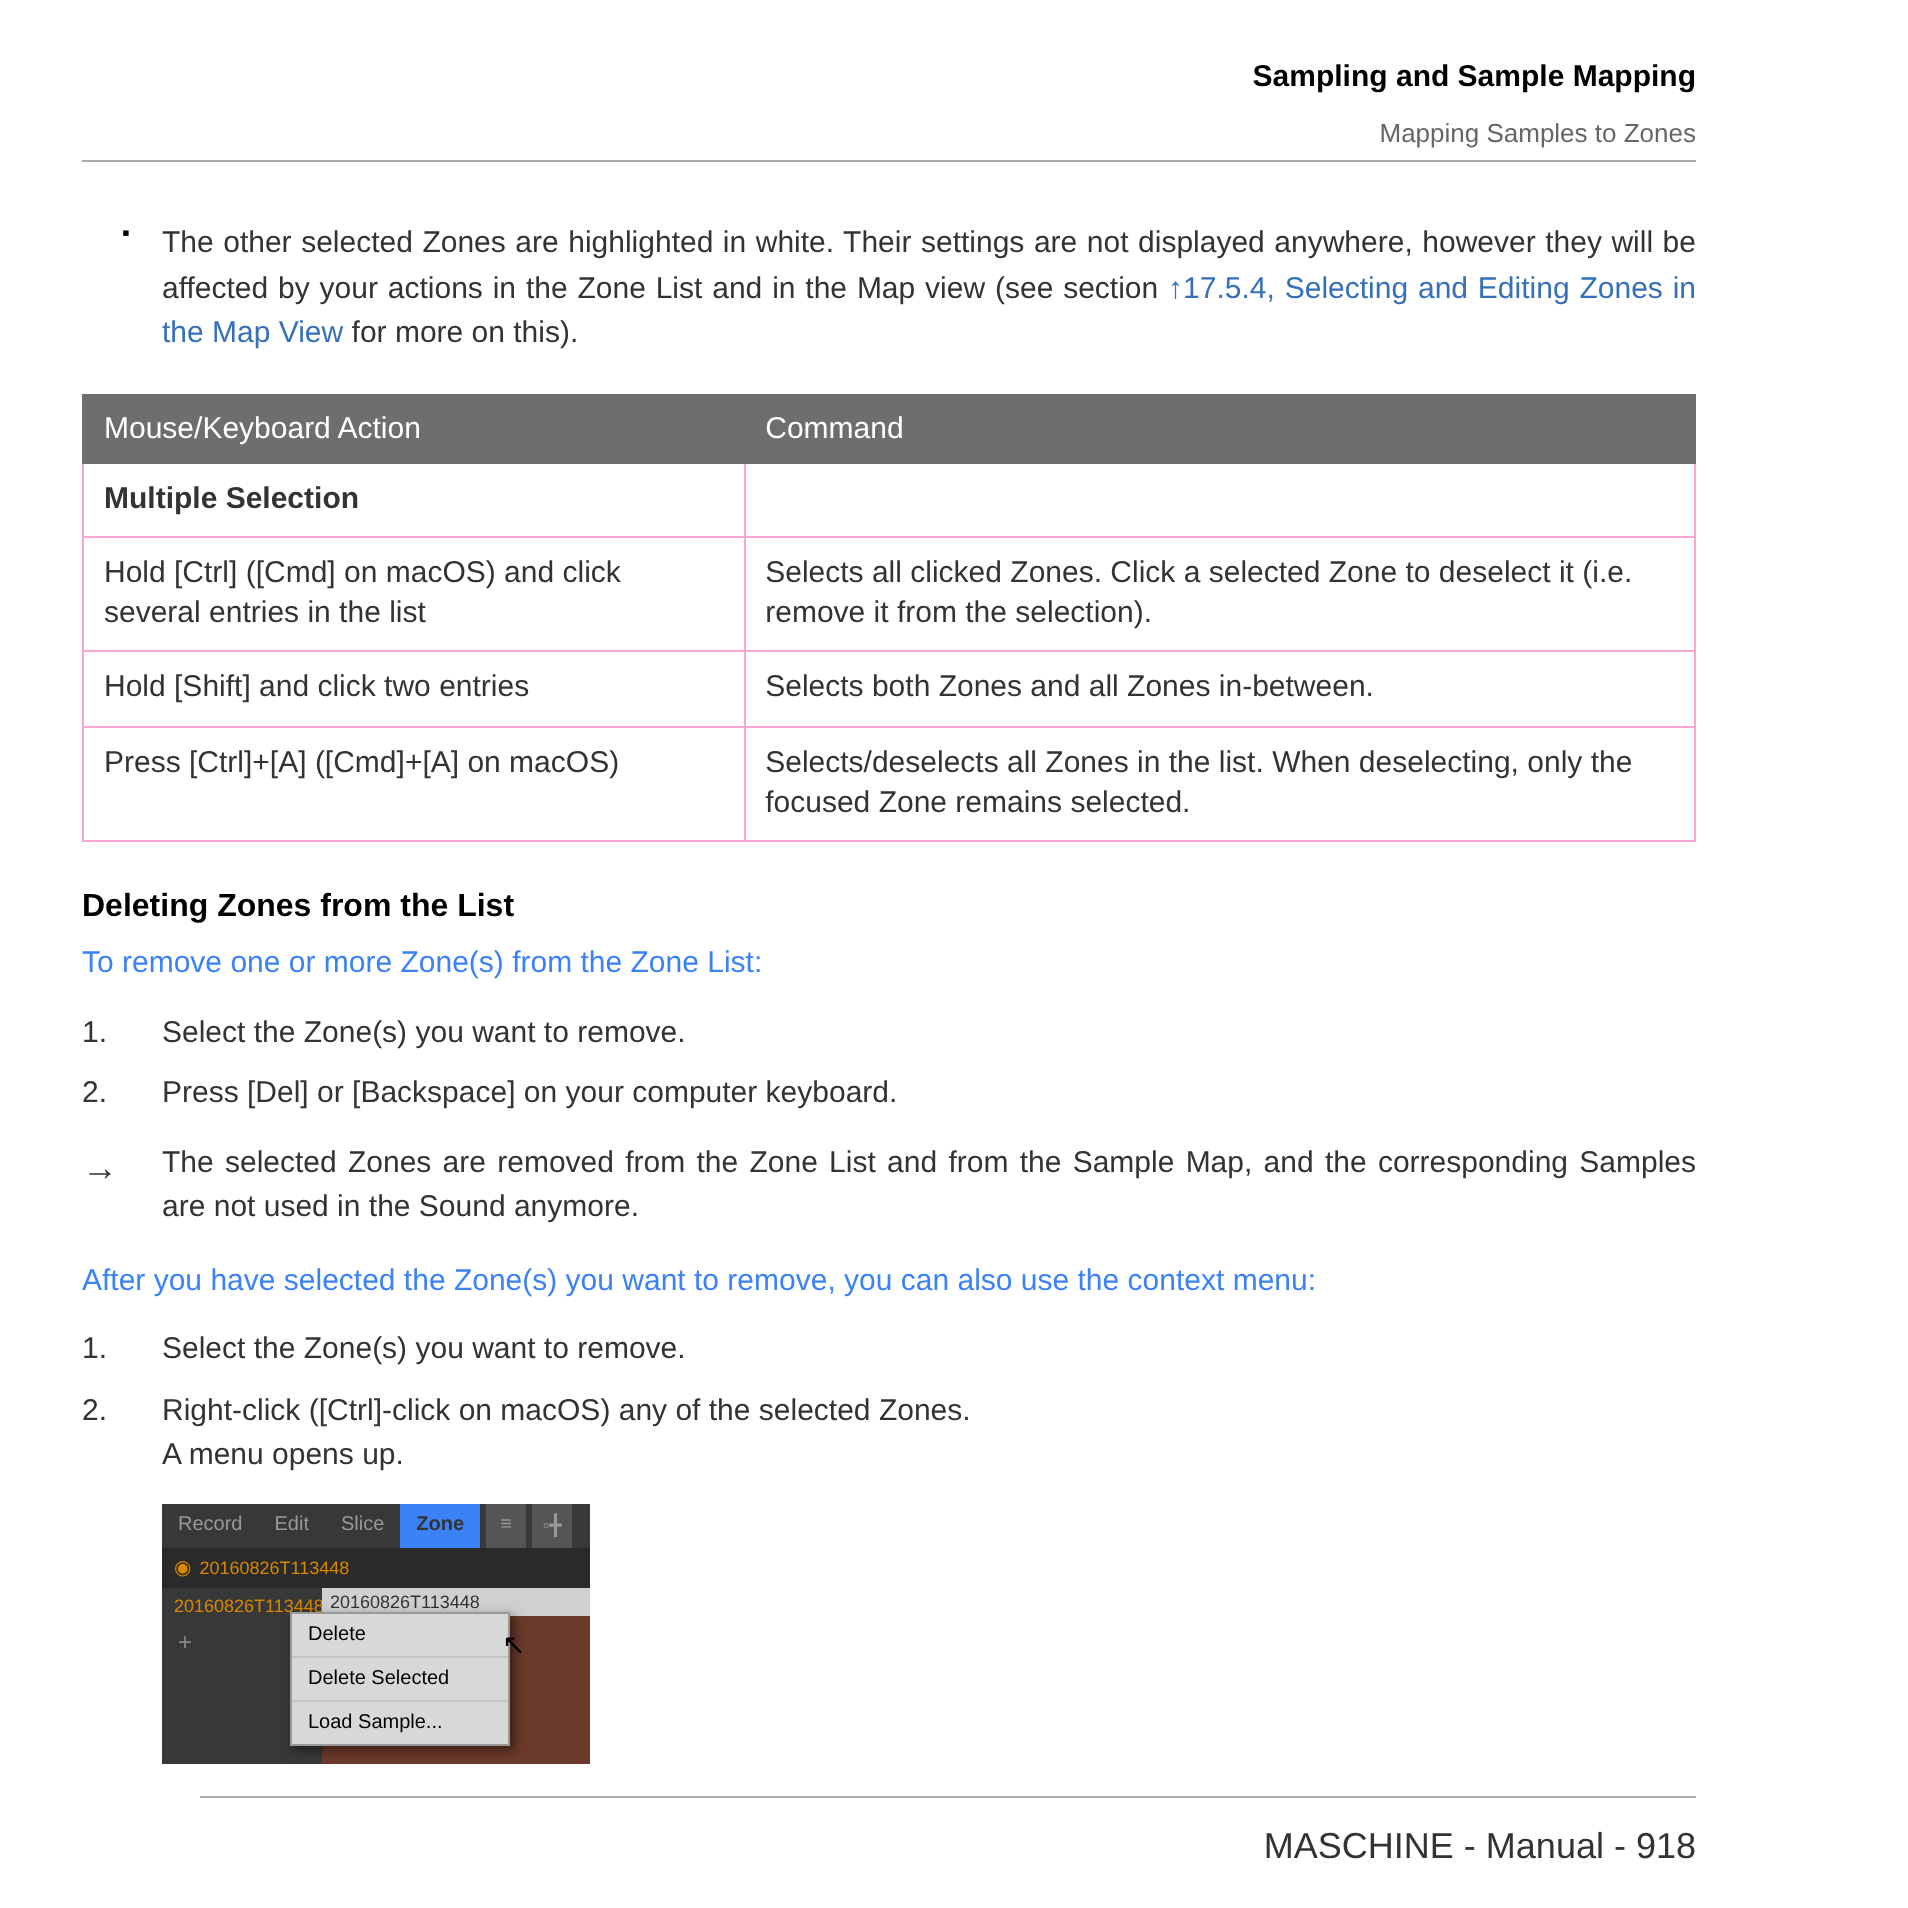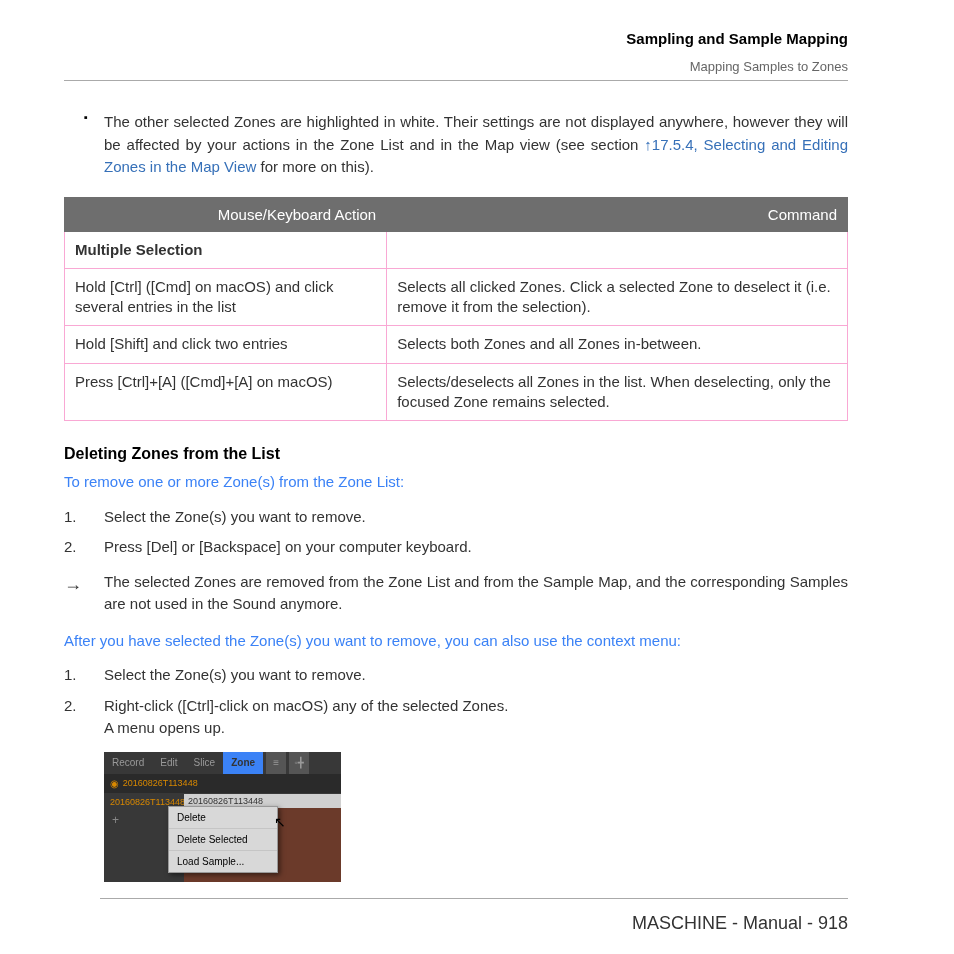--- a/index.html
+++ b/index.html
@@ -1,38 +1,38 @@
 <!DOCTYPE html>
 <html><head>
 <meta charset="utf-8">
 <style>
   *{margin:0;padding:0;box-sizing:border-box}
   body{font-family:Arial,Helvetica,sans-serif;background:#fff;width:954px;height:954px;position:relative;color:#333}
-  .page{padding:30px 106px 20px 64px}
+  .page{padding:30px 106px 20px 41px}
   .header{text-align:right;margin-bottom:6px}
   .header h1{font-size:15px;font-weight:bold;color:#000}
   .header p{font-size:13px;color:#666;margin-top:12px}
   .hr-top{border:none;border-top:1px solid #aaa;margin-bottom:30px}
   .bullet-item{display:flex;margin-bottom:18px;padding-left:20px}
   .bullet-item .bul{width:20px;flex-shrink:0;font-size:11px;color:#000}
   .bullet-item .txt{font-size:15px;line-height:1.5;color:#333;text-align:justify}
   .link{color:#3670b8}
   table{width:100%;border-collapse:collapse;margin-bottom:24px}
-  th{background:#6e6e6e;color:#fff;font-weight:normal;text-align:right;padding:8px 10px;font-size:15px;border:1px solid #6e6e6e}
+  th{background:#6e6e6e;color:#fff;font-weight:normal;text-align:left;padding:8px 10px;font-size:15px;border:1px solid #6e6e6e}
   td{border:1px solid #f9a8d4;padding:8px 10px;font-size:15px;line-height:1.35;vertical-align:top}
   .subhead td{font-weight:bold}
   h2{font-size:16px;font-weight:bold;color:#000;margin-bottom:8px;font-family:Arial,Helvetica,sans-serif;letter-spacing:0}
   .body-text{font-size:15px;line-height:1.5;color:#3b82f6;margin-bottom:12px}
   ol{list-style:none;padding-left:0;margin-bottom:12px}
   ol li{display:flex;font-size:15px;line-height:1.5;color:#333;margin-bottom:8px}
   ol li .num{width:40px;flex-shrink:0}
   .arrow-row{display:flex;font-size:15px;line-height:1.5;color:#333;margin-bottom:14px}
   .arrow-row .arrow{width:40px;flex-shrink:0;font-size:18px}
   .arrow-row .txt{text-align:justify}
-  .screenshot{margin-left:40px;width:237px;height:130px;background:#383838;position:relative;overflow:hidden}
+  .screenshot{margin-left:40px;width:214px;height:130px;background:#383838;position:relative;overflow:hidden}
   .ss-tabs{display:flex;height:22px;background:#383838;align-items:center;font-size:10px;color:#999}
   .ss-tab{padding:0 8px;height:22px;display:flex;align-items:center}
   .ss-tab.active{background:#3b82f6;color:#333;font-weight:bold}
   .ss-icon{width:20px;height:22px;display:flex;align-items:center;justify-content:center;background:#555;margin-left:3px}
   .ss-item{display:flex;align-items:center;font-size:9px;color:#d88800;padding:4px 6px;background:#2a2a2a}
   .ss-item .play{color:#d88800;margin-right:4px;font-size:10px}
   .ss-item2{font-size:9px;color:#d88800;padding:4px 6px}
   .ss-plus{color:#888;padding:2px 8px;font-size:12px}
   .ss-map{position:absolute;left:80px;top:42px;right:0;bottom:0;background:#6b3a2a}
   .ss-map-bar{height:14px;background:#d0d0d0;color:#333;font-size:9px;display:flex;align-items:center;padding-left:4px}

